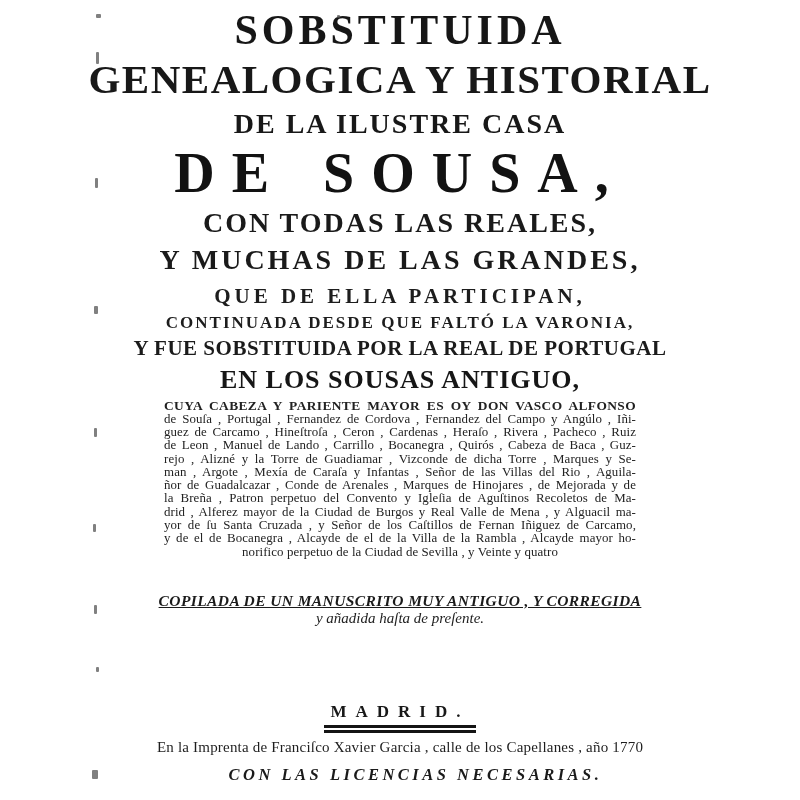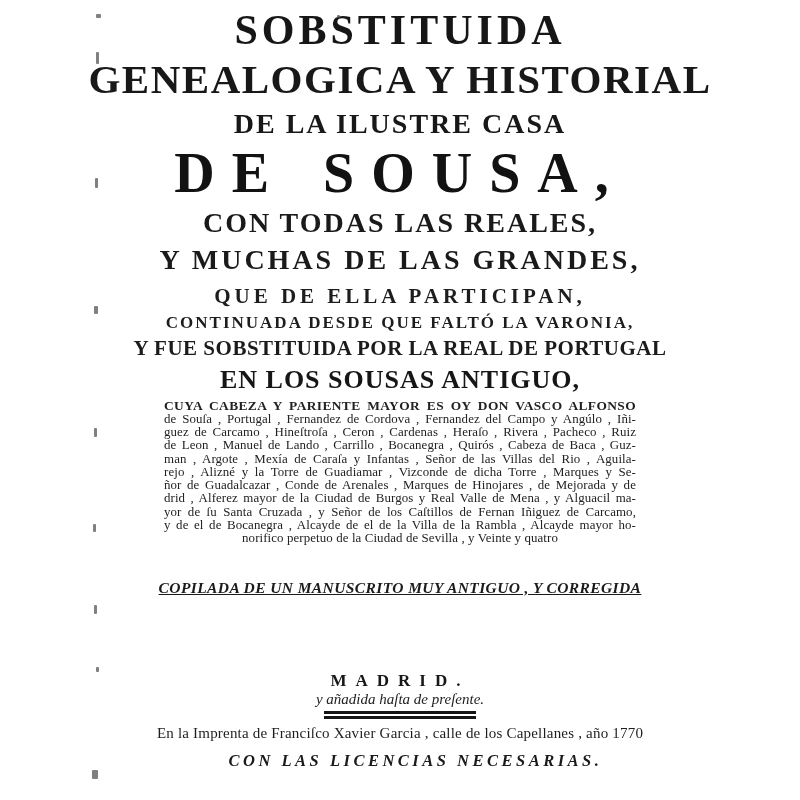--- a/index.html
+++ b/index.html
@@ -80,33 +80,34 @@
   <div class="centerline t7">QUE DE ELLA PARTICIPAN,</div>
   <div class="centerline t8">CONTINUADA DESDE QUE FALTÓ LA VARONIA,</div>
   <div class="centerline t9">Y FUE SOBSTITUIDA POR LA REAL DE PORTUGAL</div>
   <div class="centerline t10">EN LOS SOUSAS ANTIGUO,</div>
 
   <div class="dedication">
     <div class="ded-line caps j">CUYA CABEZA Y PARIENTE MAYOR ES OY DON VASCO ALFONSO</div>
     <div class="ded-line j">de Souſa , Portugal , Fernandez de Cordova , Fernandez del Campo y Angúlo , Iñi-</div>
     <div class="ded-line j">guez de Carcamo , Hineſtroſa , Ceron , Cardenas , Heraſo , Rivera , Pacheco , Ruiz</div>
     <div class="ded-line j">de Leon , Manuel de Lando , Carrillo , Bocanegra , Quirós , Cabeza de Baca , Guz-</div>
+    <div class="ded-line j">rejo , Alizné y la Torre de Guadiamar , Vizconde de dicha Torre , Marques y Se-</div>
     <div class="ded-line j">man , Argote , Mexía de Caraſa y Infantas , Señor de las Villas del Rio , Aguila-</div>
-    <div class="ded-line j">rejo , Alizné y la Torre de Guadiamar , Vizconde de dicha Torre , Marques y Se-</div>
     <div class="ded-line j">ñor de Guadalcazar , Conde de Arenales , Marques de Hinojares , de Mejorada y de</div>
+    <div class="ded-line j">la Breña , Patron perpetuo del Convento y Igleſia de Aguſtinos Recoletos de Ma-</div>
     <div class="ded-line j">drid , Alferez mayor de la Ciudad de Burgos y Real Valle de Mena , y Alguacil ma-</div>
     <div class="ded-line j">yor de ſu Santa Cruzada , y Señor de los Caſtillos de Fernan Iñiguez de Carcamo,</div>
     <div class="ded-line j">y de el de Bocanegra , Alcayde de el de la Villa de la Rambla , Alcayde mayor ho-</div>
     <div class="ded-line center">norifico perpetuo de la Ciudad de Sevilla , y Veinte y quatro</div>
   </div>
 
   <div class="centerline copilada1">COPILADA DE UN MANUSCRITO MUY ANTIGUO , Y CORREGIDA</div>
+  <div class="centerline copilada2">y añadida haſta de preſente.</div>
+
   <div class="centerline madrid">MADRID.</div>
-
-  <div class="centerline copilada2">y añadida haſta de preſente.</div>
   <div class="printer-rule"></div>
   <div class="centerline imprint-line">En la Imprenta de Franciſco Xavier Garcia , calle de los Capellanes , año 1770</div>
   <div class="centerline license-line">CON LAS LICENCIAS NECESARIAS.</div>
 
   <div class="speck" style="left:96px; top:6px;   width:5px; height:4px;"></div>
   <div class="speck" style="left:96px; top:44px;  width:3px; height:12px;"></div>
   <div class="speck" style="left:95px; top:170px; width:3px; height:10px;"></div>
   <div class="speck" style="left:94px; top:298px; width:4px; height:8px;"></div>
   <div class="speck" style="left:94px; top:420px; width:3px; height:9px;"></div>
   <div class="speck" style="left:93px; top:516px; width:3px; height:8px;"></div>

